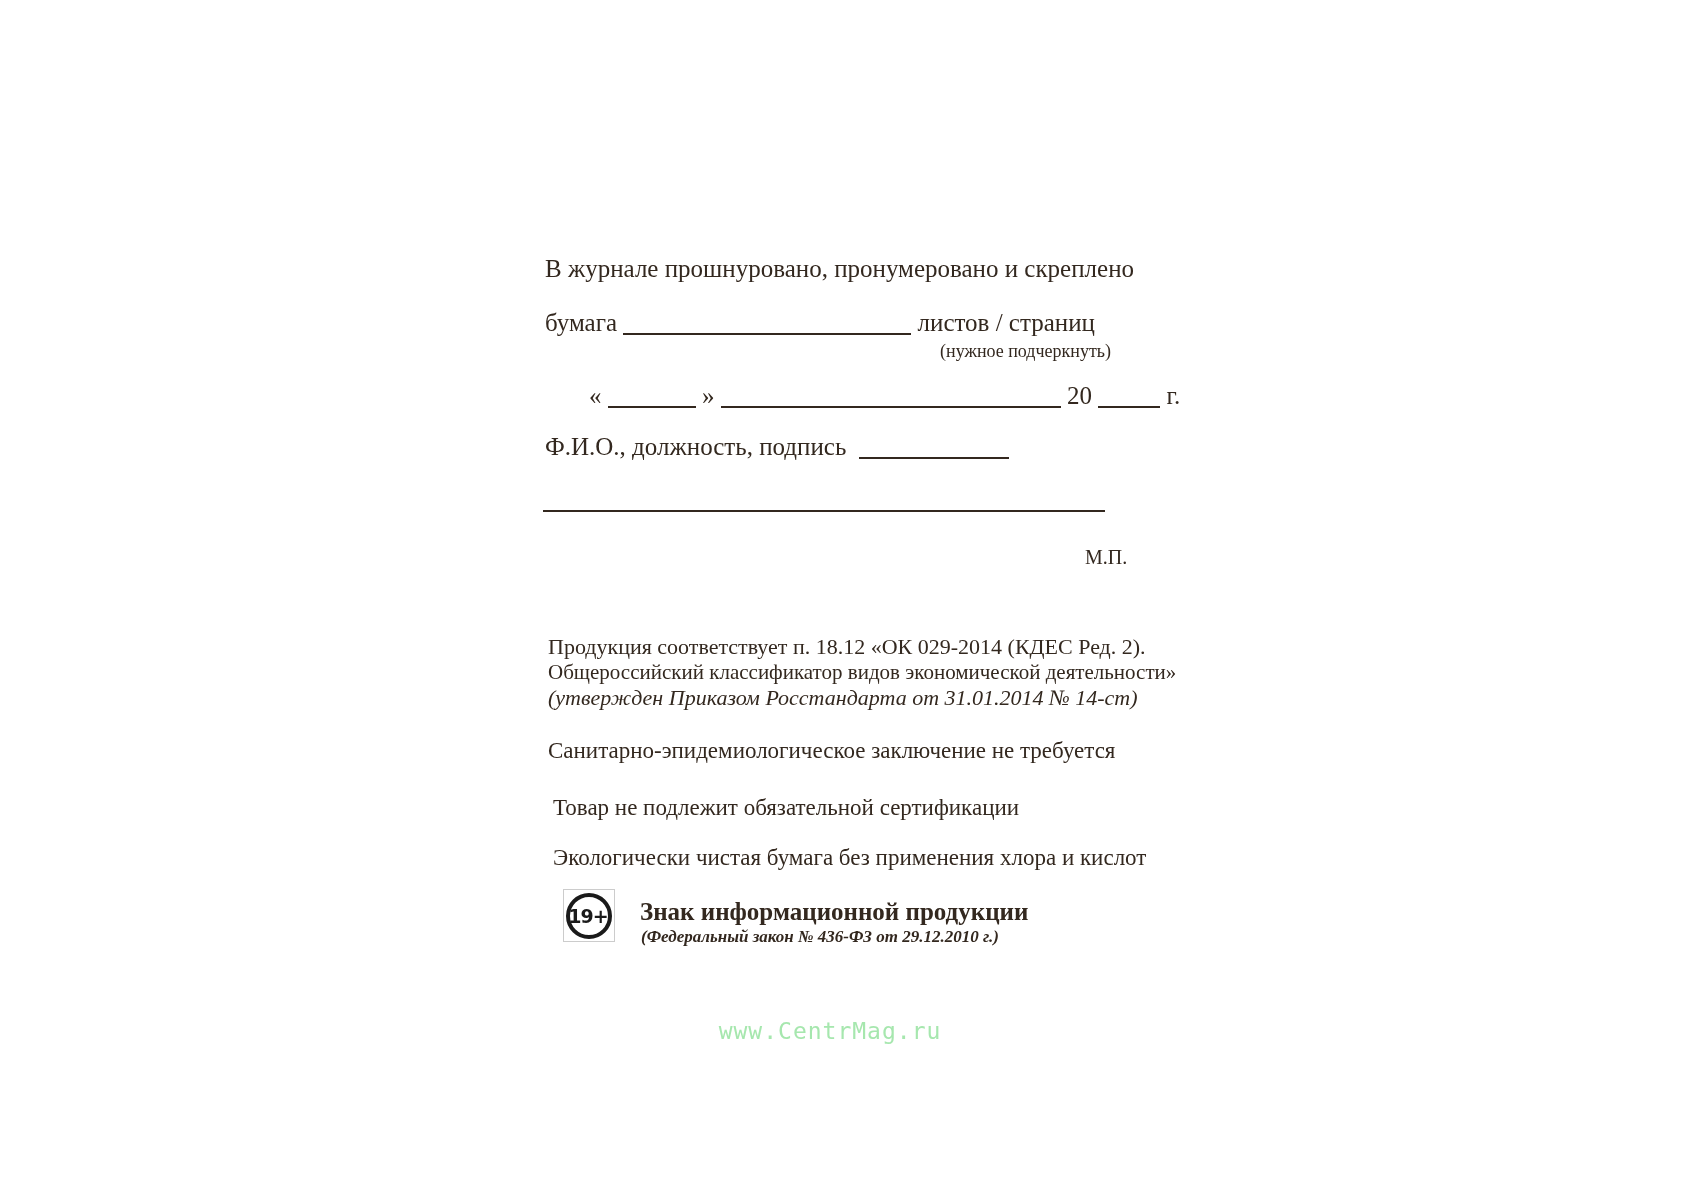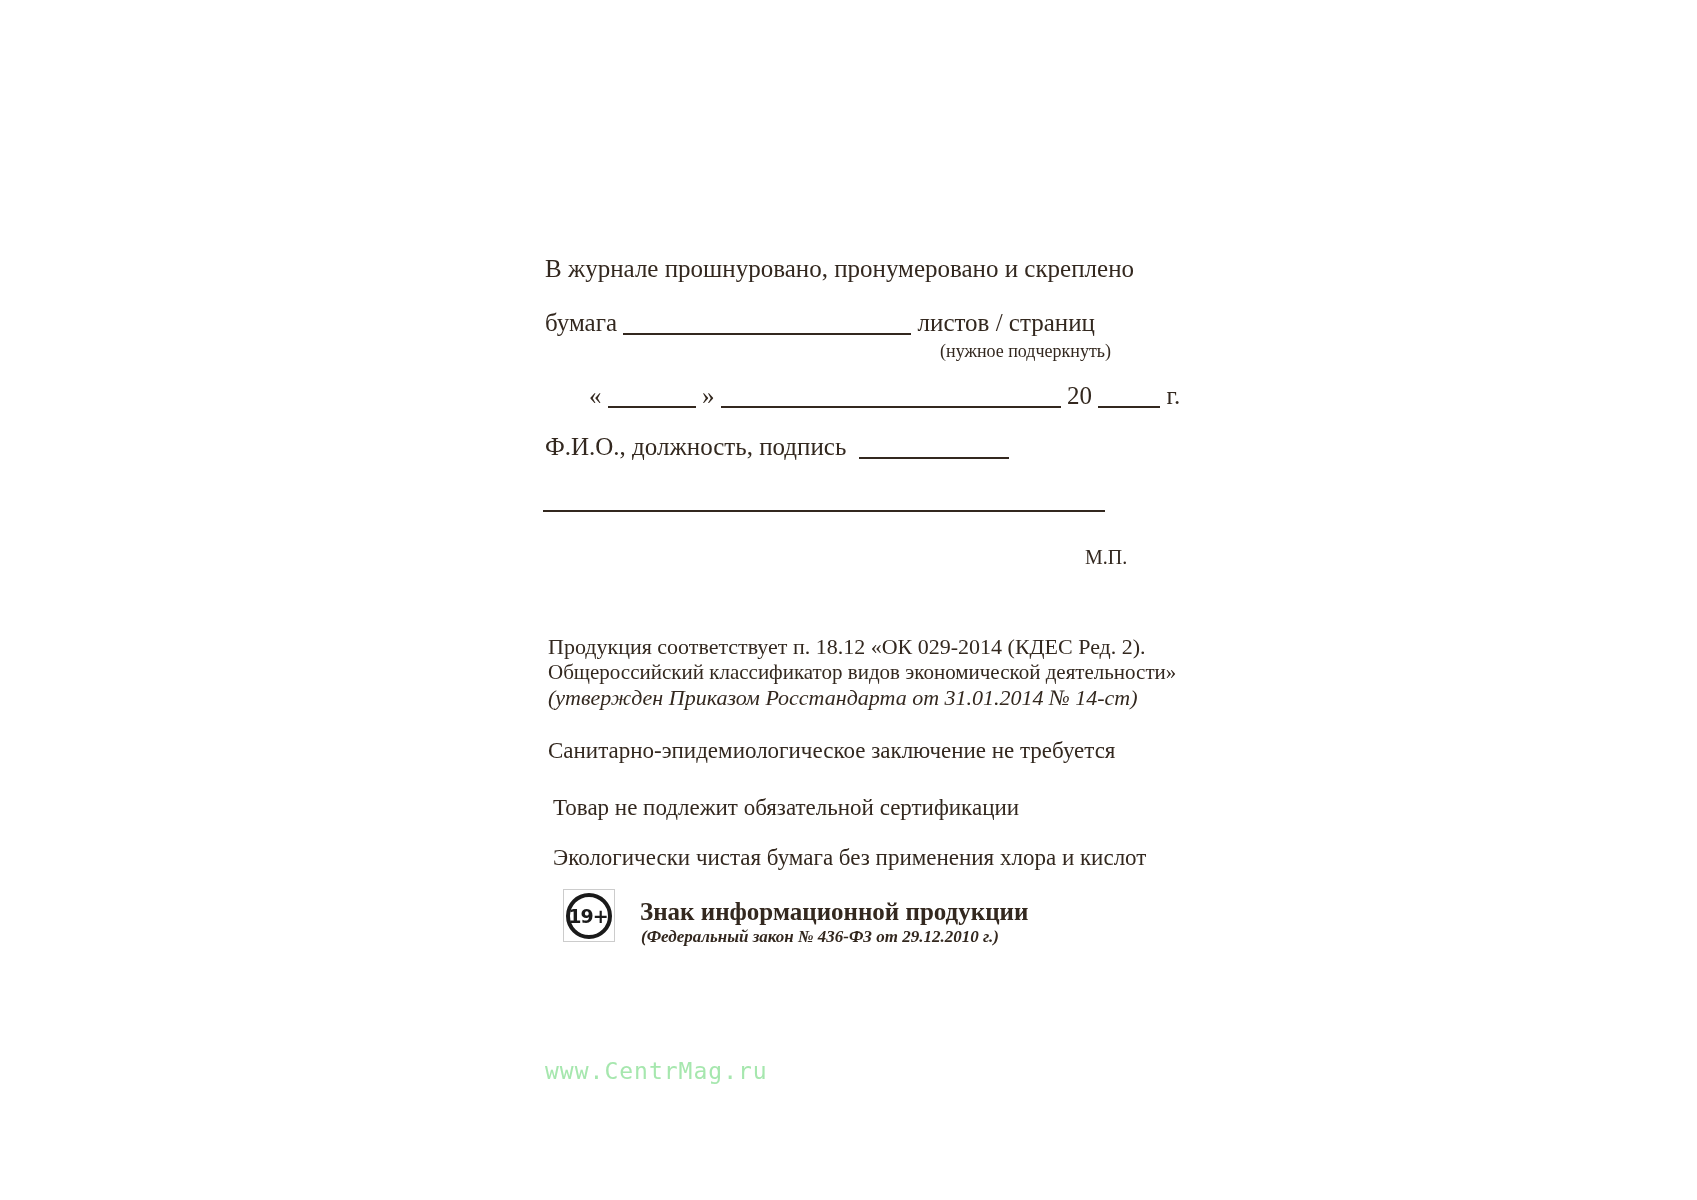--- a/index.html
+++ b/index.html
@@ -32,23 +32,23 @@
                border:1px solid #cccccc; display:flex; align-items:center; justify-content:center;
                background:#ffffff; }
   .age-circle { width:46px; height:46px; border:4px solid #1a1a1a; border-radius:50%;
                 display:flex; align-items:center; justify-content:center; background:#ffffff; }
   .age-text { font-family:"DejaVu Sans", sans-serif; font-weight:bold; font-size:19px;
               letter-spacing:-1px; color:#1a1a1a; transform:translateX(-1px); }
 
   .mark-title { left:640px; top:898px; font-size:25px; font-weight:600; }
   .mark-law   { left:641px; top:927px; font-size:17px; font-style:italic; font-weight:700; }
 
-  .watermark { left:545px; top:1018px; width:570px; text-align:left;
+  .watermark { left:545px; top:1018px; width:570px; text-align:center;
                font-family:"DejaVu Sans Mono", monospace; font-size:23px;
-               letter-spacing:1px; color:#a6e7ae;margin-top:40px; }
+               letter-spacing:1px; color:#a6e7ae; }
 
   .w288 { width:288px; }
   .w88  { width:88px; }
   .w340 { width:340px; }
   .w62  { width:62px; }
   .w150 { width:150px; margin-left:6px; }
 </style>
 </head>
 <body>
 

